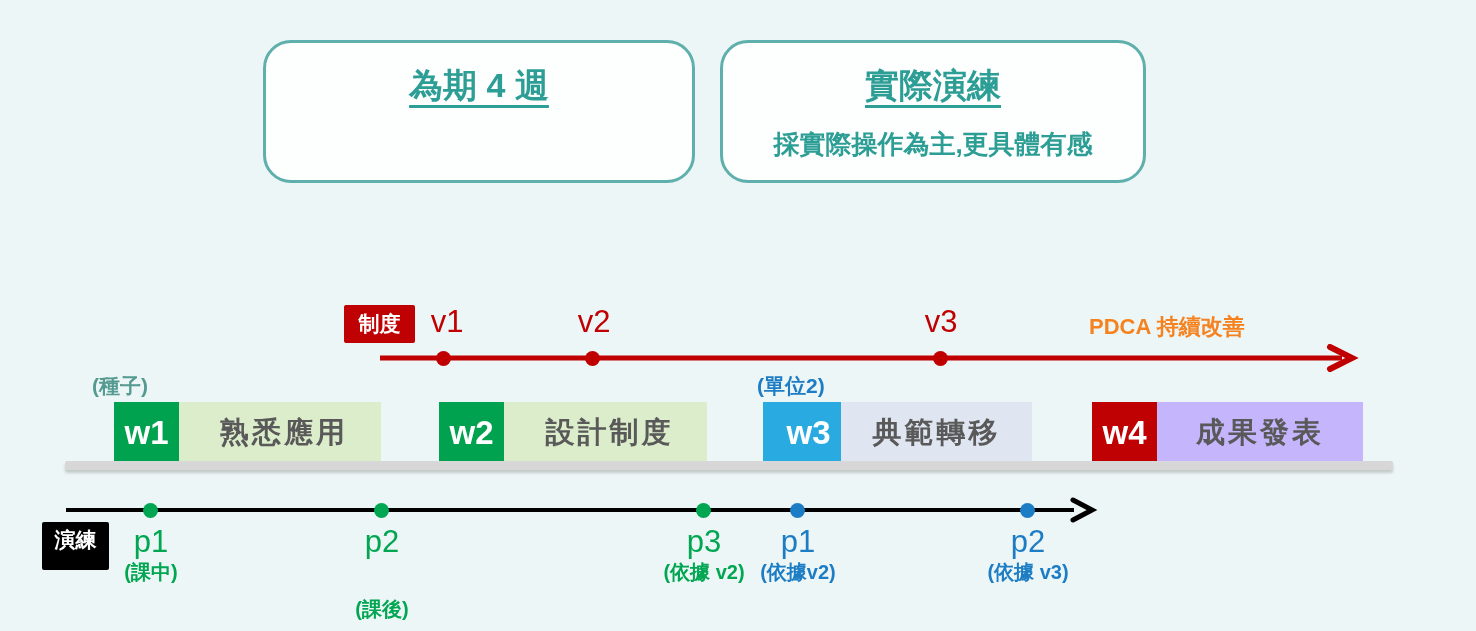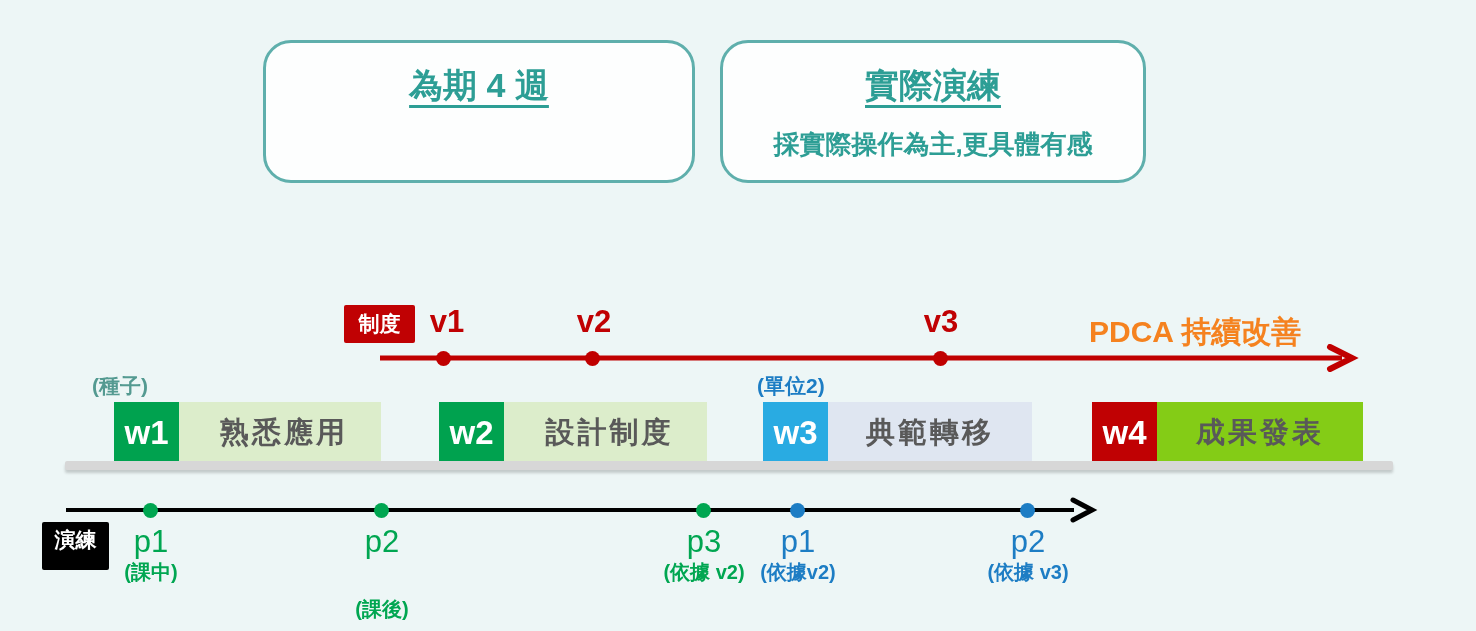--- a/index.html
+++ b/index.html
@@ -65,25 +65,25 @@
     position:absolute;width:15px;height:15px;border-radius:50%;
   }
   .dot.red{background:#c00000;}
   .dot.green{background:#00a651;}
   .dot.blue{background:#1d7dc4;}
 
   
   .v-label{
     position:absolute;top:304px;
     transform:translateX(-50%);
-    font-size:31px;font-weight:bold;color:#c00103;
+    font-size:31px;font-weight:normal;color:#c00103;
   }
   #pdca-label{
     position:absolute;left:1089px;top:312px;
-    font-size:30px;font-weight:bold;color:#f5821f;
+    font-size:22px;font-weight:bold;color:#f5821f;
   }
 
   
   .week{
     position:absolute;top:402px;height:62px;
     display:flex;
     text-align:right;
   }
   .week .wk-code{
     width:65px;height:62px;flex:0 0 65px;
@@ -95,24 +95,24 @@
     color:#595959;font-size:29px;font-weight:bold;
     letter-spacing:3px;
     display:flex;align-items:center;justify-content:center;
   }
   #week-1{left:114px;width:267px;}
   #week-2{left:439px;width:268px;}
   #week-3{left:763px;width:269px;}
   #week-4{left:1092px;width:271px;}
   #week-1 .wk-code,#week-2 .wk-code{background:#00a24f;}
   #week-1 .wk-title,#week-2 .wk-title{background:#dcedcb;padding-left:8px;}
-  #week-3 .wk-code{background:#29abe2;}
+  #week-3 .wk-code{background:#29abe2;padding-left:13px;}
   #week-3 .wk-title{background:#dfe6f1;}
   #week-4 .wk-code{background:#c00103;}
-  #week-4 .wk-title{background:#84cc16;}
+  #week-4 .wk-title{background:#c4b5fd;}
 
   .week-note{
     position:absolute;top:372px;
     font-size:21px;font-weight:bold;
   }
   #note-seed{left:92px;color:#549a91;}
   #note-unit2{left:757px;color:#1d7dc4;}
 
   
   #base-bar{

